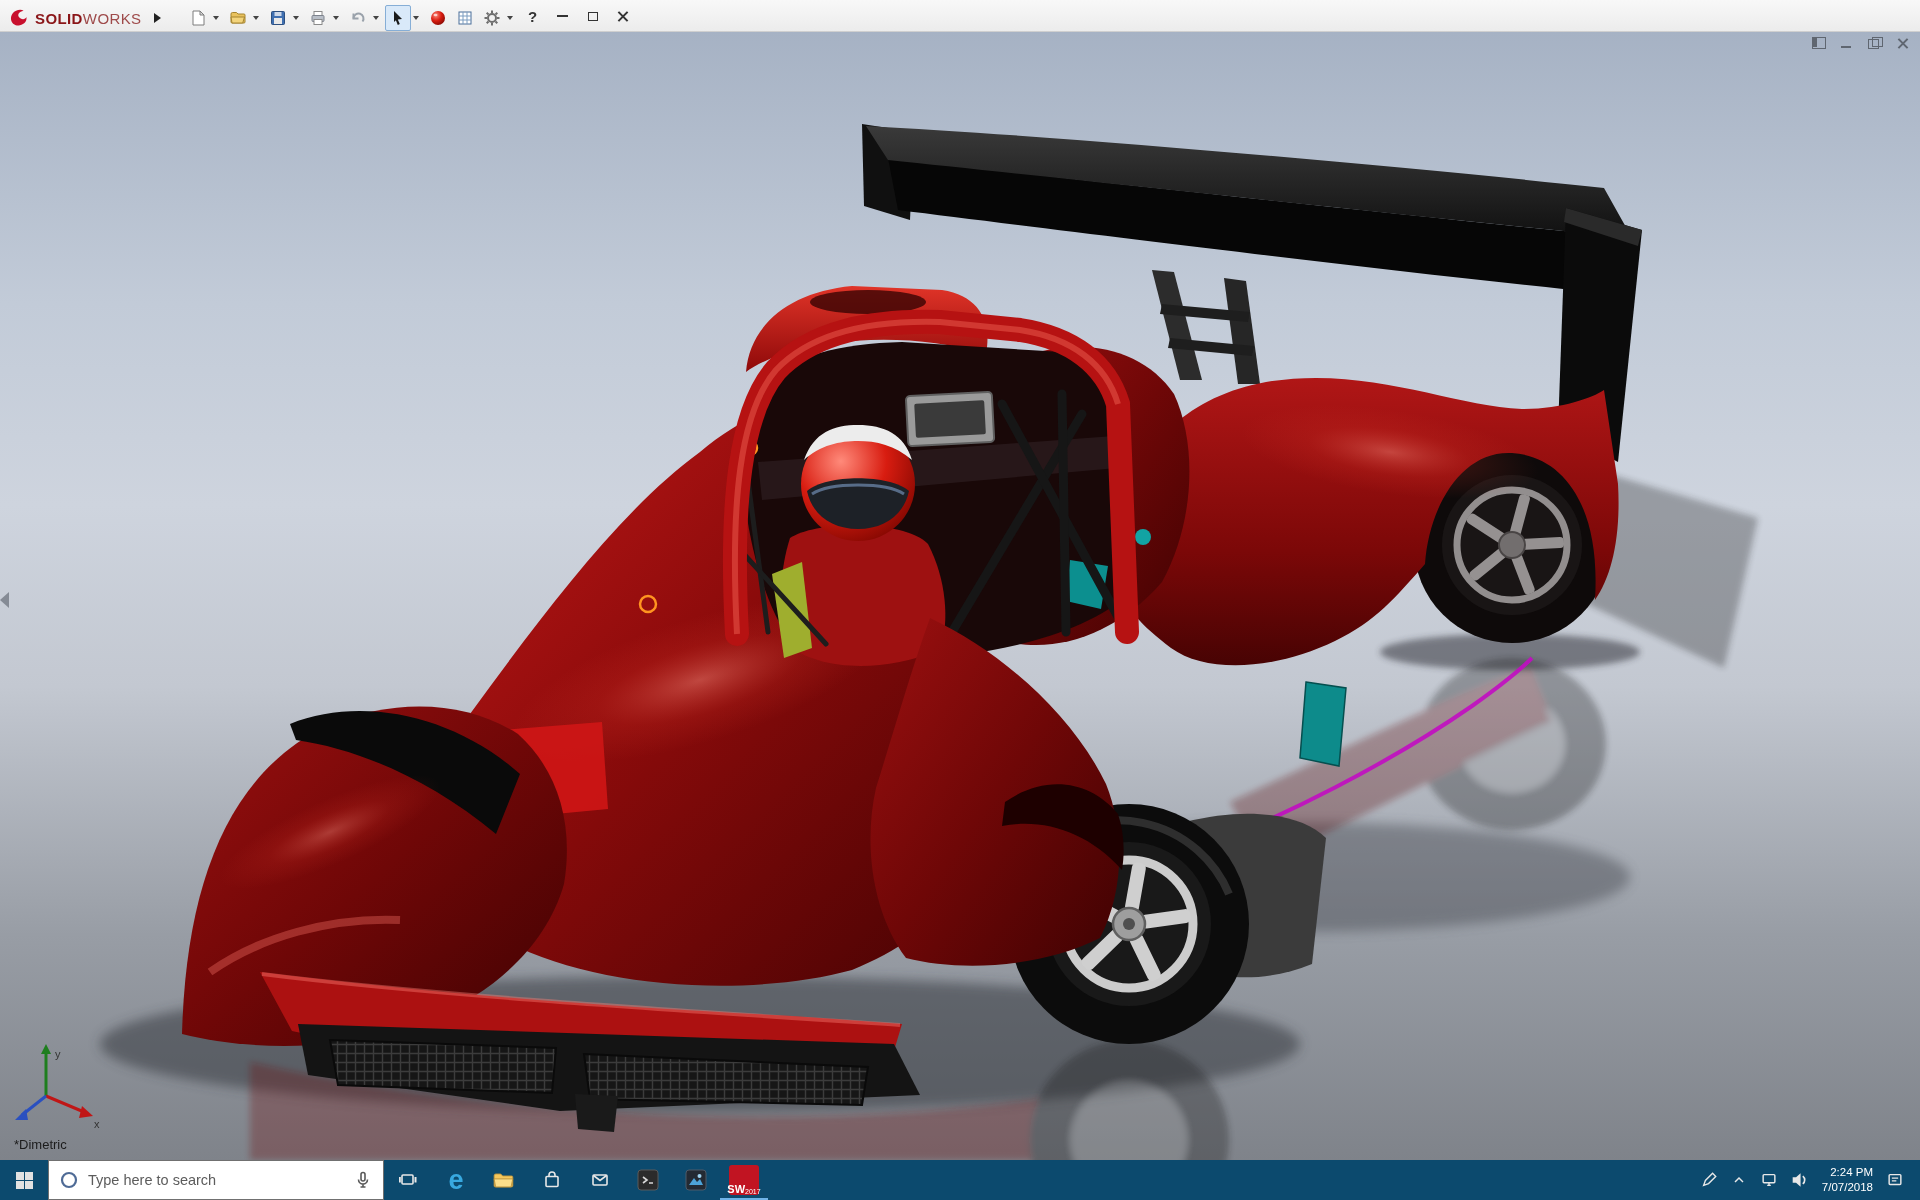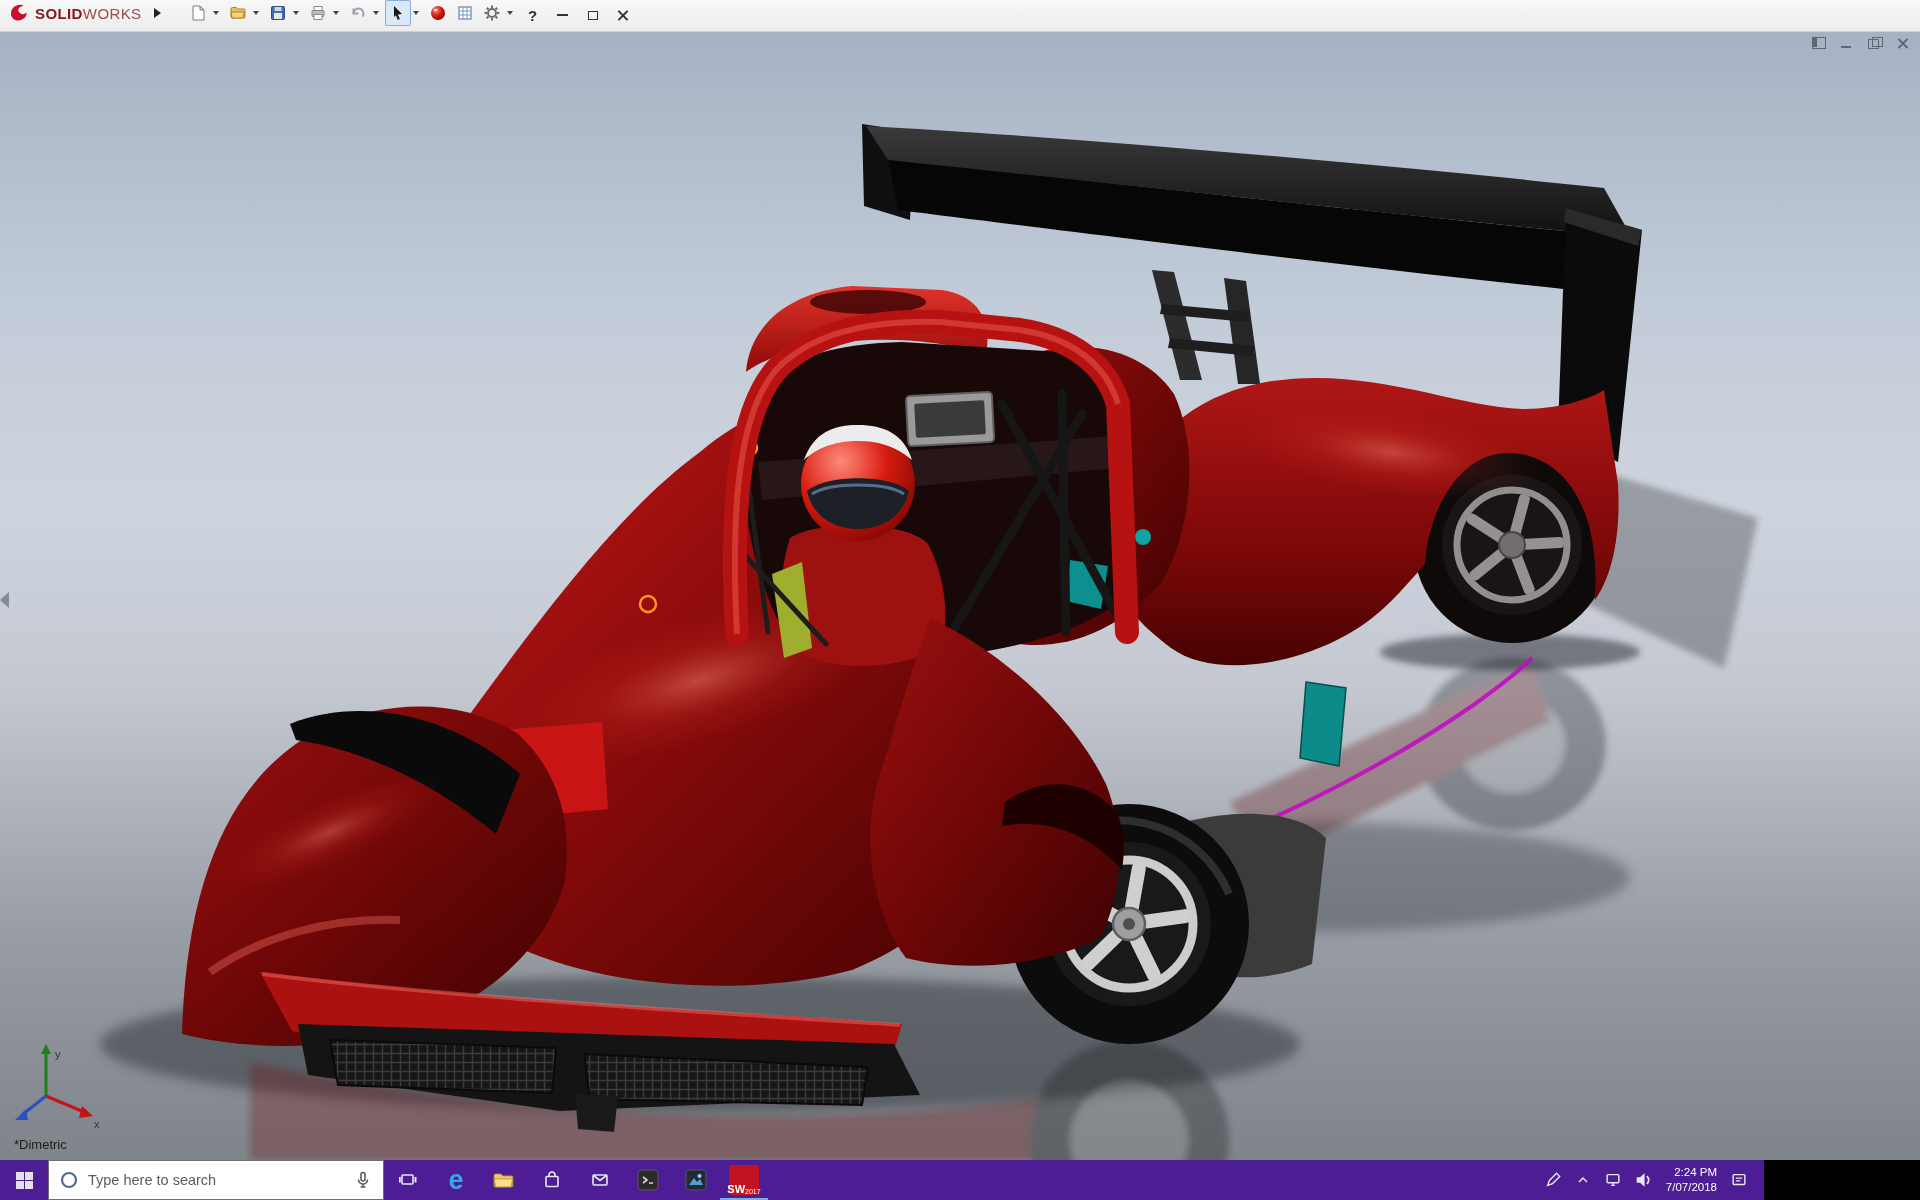--- a/index.html
+++ b/index.html
@@ -1,19 +1,19 @@
 <!DOCTYPE html>
 <html><head>
 <meta charset="utf-8">
 <style>
   *{margin:0;padding:0;box-sizing:border-box}
   html,body{width:1920px;height:1200px;overflow:hidden;font-family:"Liberation Sans",sans-serif;background:#000}
 
   
-  .titlebar{position:absolute;top:0;left:0;width:1920px;height:32px;background:linear-gradient(#f8f8f8,#ececec);border-bottom:1px solid #cfcfcf;display:flex;align-items:flex-start;z-index:30}
+  .titlebar{position:absolute;top:0;left:0;width:1920px;height:32px;background:linear-gradient(#f8f8f8,#ececec);border-bottom:1px solid #cfcfcf;display:flex;align-items:flex-end;z-index:30}
   .tb-left{display:flex;align-items:center;padding-left:8px}
   .brand{font-size:15px;letter-spacing:.4px;margin-left:5px;white-space:nowrap}
   .brand .solid{color:#8a1518;font-weight:700}
   .brand .works{color:#9e4a4a;font-weight:400}
   .expand-arrow{width:0;height:0;border-top:5px solid transparent;border-bottom:5px solid transparent;border-left:7px solid #222;margin:0 10px 0 12px;cursor:pointer}
   .toolbar{display:flex;align-items:center;gap:1px;margin-left:14px}
   .tb-btn{height:26px;min-width:26px;display:flex;align-items:center;justify-content:center;background:transparent;border:1px solid transparent;cursor:default}
   .tb-btn.active{background:#d9e9f9;border:1px solid #86aed6;border-radius:2px}
   .caret{width:0;height:0;border-left:3.5px solid transparent;border-right:3.5px solid transparent;border-top:4px solid #444;margin:0 5px 0 1px;cursor:pointer}
   .tb-title{flex:1;text-align:center;font-size:12.5px;color:#1f1f1f;white-space:nowrap;overflow:hidden}
@@ -38,21 +38,21 @@
   .dc-pin::before{content:"";position:absolute;left:0;top:0;width:4px;height:9px;background:#5f6670}
   .dc-min::before{content:"";position:absolute;left:1px;bottom:1px;width:10px;height:2px;background:#5f6670}
   .dc-restore::before{content:"";position:absolute;left:0;bottom:0;width:9px;height:8px;border:1.5px solid #5f6670}
   .dc-restore::after{content:"";position:absolute;left:4px;top:0;width:9px;height:8px;border:1.5px solid #5f6670}
   .dc-close::before,.dc-close::after{content:"";position:absolute;left:6px;top:0;width:2px;height:13px;background:#5f6670}
   .dc-close::before{transform:rotate(45deg)}
   .dc-close::after{transform:rotate(-45deg)}
   .panel-collapse{position:absolute;left:0;top:560px;width:0;height:0;border-top:8px solid transparent;border-bottom:8px solid transparent;border-right:9px solid #747a84;opacity:.8;cursor:pointer}
 
   
-  .taskbar{position:absolute;left:0;top:1160px;width:1764px;height:40px;background:#4c1d95;display:flex;align-items:stretch;z-index:40}
+  .taskbar{position:absolute;left:0;top:1160px;width:1920px;height:40px;background:#0c4a6e;display:flex;align-items:stretch;z-index:40}
   .tb-app{width:48px;display:flex;align-items:center;justify-content:center;background:transparent;border:none;cursor:pointer;position:relative}
   .tb-app.active-app{box-shadow:inset 0 -2px 0 #6fb3e8}
   .searchbox{width:336px;background:#ffffff;border:1px solid #707070;display:flex;align-items:center;gap:9px;padding:0 10px;cursor:text}
   .search-text{font-size:14.5px;color:#5c5c5c;flex:1;white-space:nowrap}
   .edge-e{font-size:27px;font-weight:700;color:#38a9e0;line-height:1}
   .sw-badge{width:30px;height:30px;background:#c11422;border-radius:3px;display:flex;flex-direction:row;align-items:flex-end;justify-content:center;color:#fff;line-height:1}
   .sw-badge .t{font-size:11px;font-weight:700}
   .sw-badge .y{font-size:7px}
   .tray{margin-left:auto;display:flex;align-items:center;gap:13px;padding-right:16px}
   .tray-btn{background:transparent;border:none;display:flex;align-items:center;justify-content:center;cursor:pointer}

